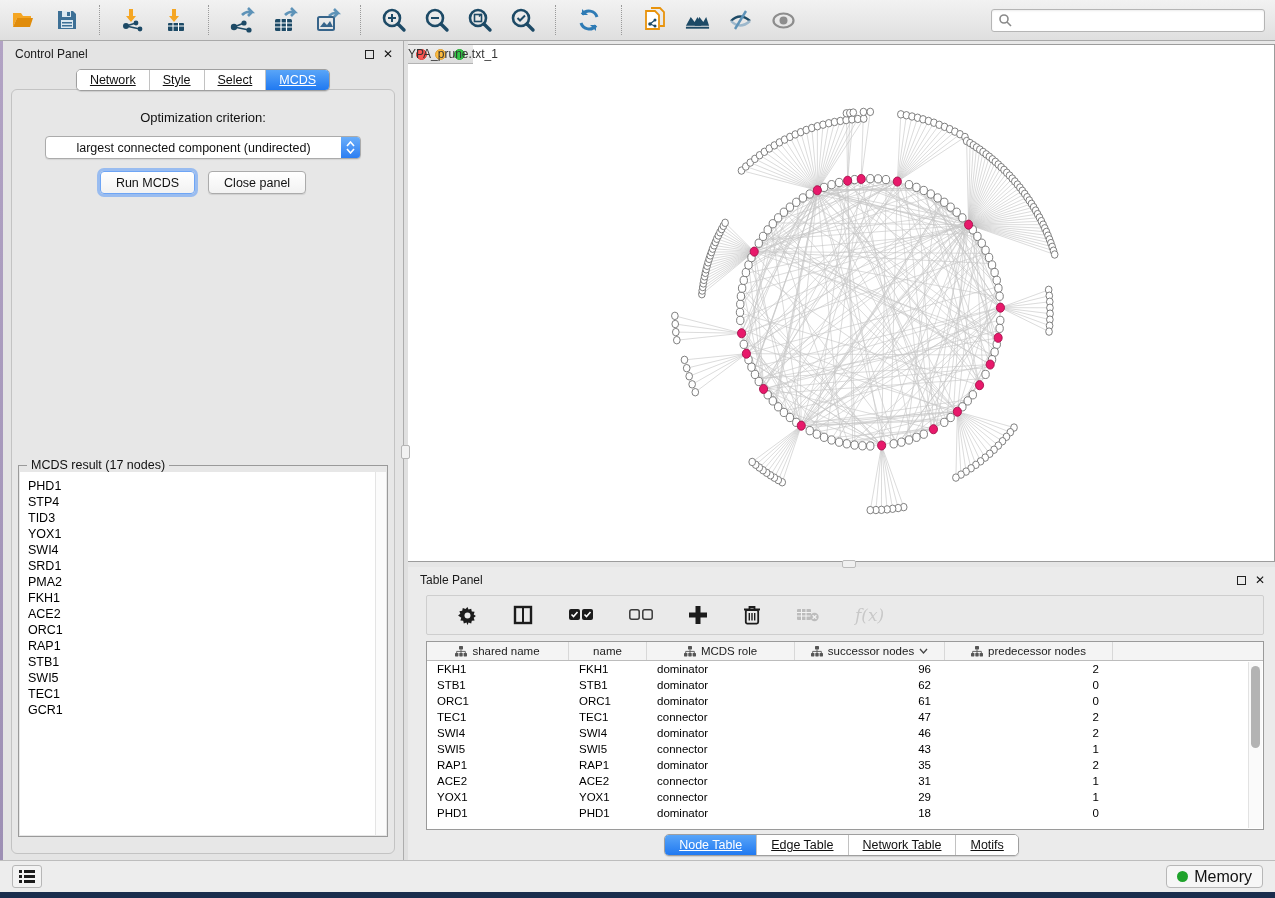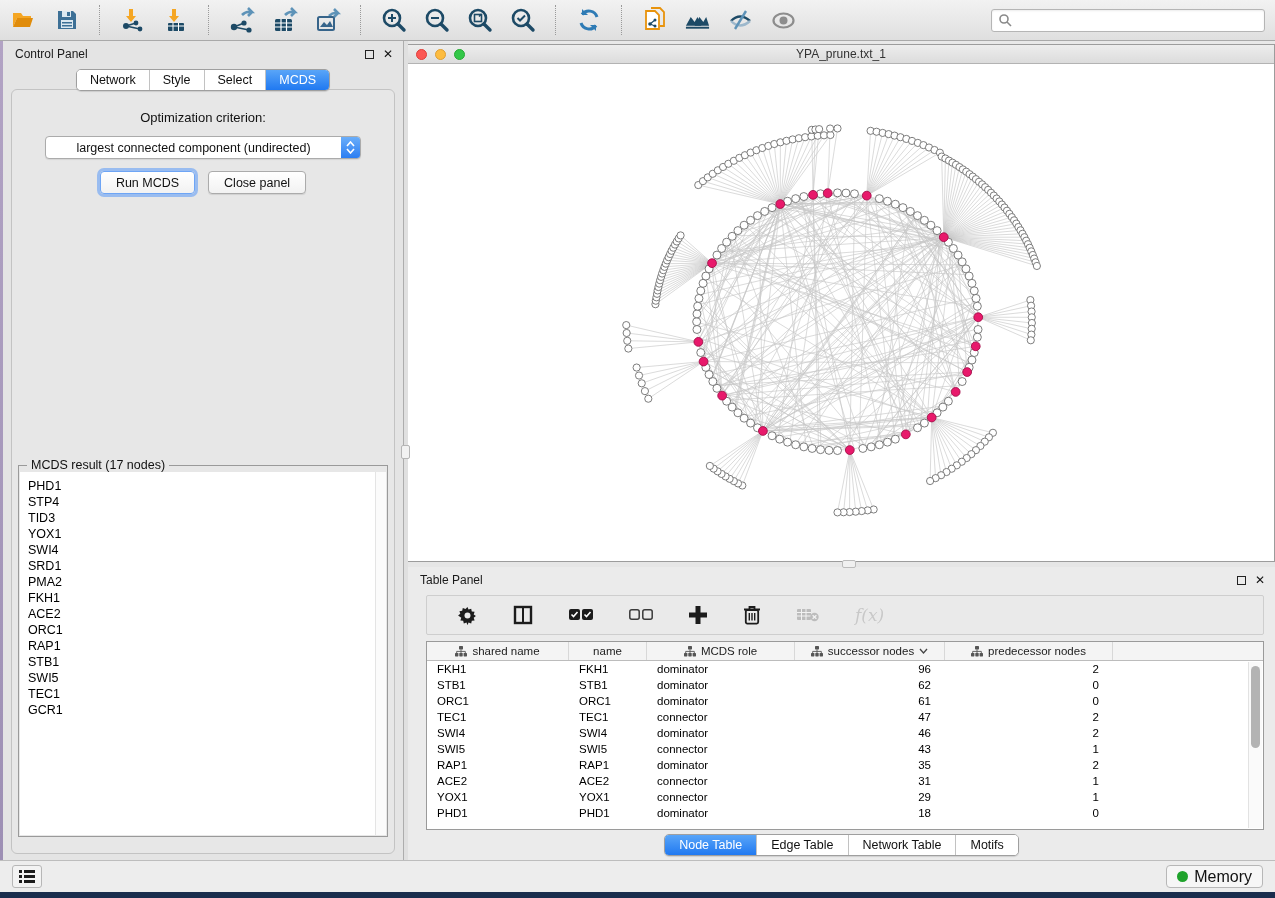--- a/index.html
+++ b/index.html
@@ -33,21 +33,21 @@
 
   
   .control-panel { flex:0 0 400px; display:flex; flex-direction:column; background:#e4e4e4; min-height:0; }
   .panel-header { height:24px; display:flex; align-items:center; padding:2px 10px 0 12px; }
   .panel-header .ph-title { font-size:12px; color:#1a1a1a; }
   .ph-icons { margin-left:auto; display:flex; gap:9px; align-items:center; }
   .ph-float { width:9px; height:9px; border:1.5px solid #222; display:inline-block; }
   .ph-close { font-size:12px; font-weight:bold; color:#111; line-height:1; }
   .seg-row { display:flex; justify-content:center; margin-top:4px; position:relative; z-index:2; }
   .seg-group { display:flex; border:1px solid #9f9f9f; border-radius:5px; overflow:hidden; background:#fff; box-shadow:0 1px 1px rgba(0,0,0,.12); }
-  .seg-btn { padding:3px 13px; font-size:12.5px; background:#fff; color:#111; border-right:1px solid #c2c2c2; cursor:default; }
+  .seg-btn { padding:3px 13px; font-size:12.5px; background:#fff; color:#111; border-right:1px solid #c2c2c2; cursor:default;text-decoration:underline; }
   .seg-btn:last-child { border-right:none; }
   .seg-btn.active { background:linear-gradient(180deg,#59a5f8,#2079f1); color:#fff; }
   .tab-content {
     margin:-2px 8px 6px 8px; flex:1 1 auto; min-height:0;
     background:#e7e7e7; border:1px solid #c3c3c3; border-radius:6px;
     display:flex; flex-direction:column; align-items:center; padding-top:20px;
   }
   .opt-label { font-size:13px; color:#111; margin-bottom:11px; }
   .combo {
     width:316px; height:23px; background:#fff; border:1px solid #ababab; border-radius:4px;
@@ -73,21 +73,21 @@
   .result-scroll { flex:0 0 11px; background:#fbfbfb; border-left:1px solid #e4e4e4; }
 
   
   .vsplit { flex:0 0 5px; background:#e0e0e0; border-left:1px solid #adadad; position:relative; }
   .vsplit .grip { position:absolute; top:404px; left:-3px; width:9px; height:14px; background:#f2f2f2; border:1px solid #b5b5b5; border-radius:2px; }
   .hsplit { flex:0 0 5px; background:#e6e6e6; position:relative; }
   .hsplit .grip { position:absolute; left:50%; top:-2px; width:14px; height:8px; background:#f0f0f0; border:1px solid #bbb; border-radius:2px; }
 
   
   .right-col { flex:1 1 auto; display:flex; flex-direction:column; min-width:0; padding-top:3px; background:#e8e8e8; }
-  .net-window { flex:0 0 518px; display:flex; flex-direction:column; border:1px solid #9c9c9c; border-left:none; background:#fff; }
+  .net-window { flex:0 0 518px; display:flex; flex-direction:row; border:1px solid #9c9c9c; border-left:none; background:#fff; }
   .net-titlebar {
     height:19px; background:linear-gradient(180deg,#ededed,#dcdcdc);
     border-bottom:1px solid #b3b3b3; display:flex; align-items:center; padding:0 8px; position:relative;
   }
   .traffic { display:flex; gap:8px; }
   .tl { width:11px; height:11px; border-radius:50%; }
   .tl.red { background:#fc5753; border:1px solid #df3e39; }
   .tl.yellow { background:#fdbc40; border:1px solid #de9f34; }
   .tl.green { background:#33c748; border:1px solid #27aa35; }
   .net-title { position:absolute; left:0; right:0; text-align:center; font-size:12px; color:#333; }

